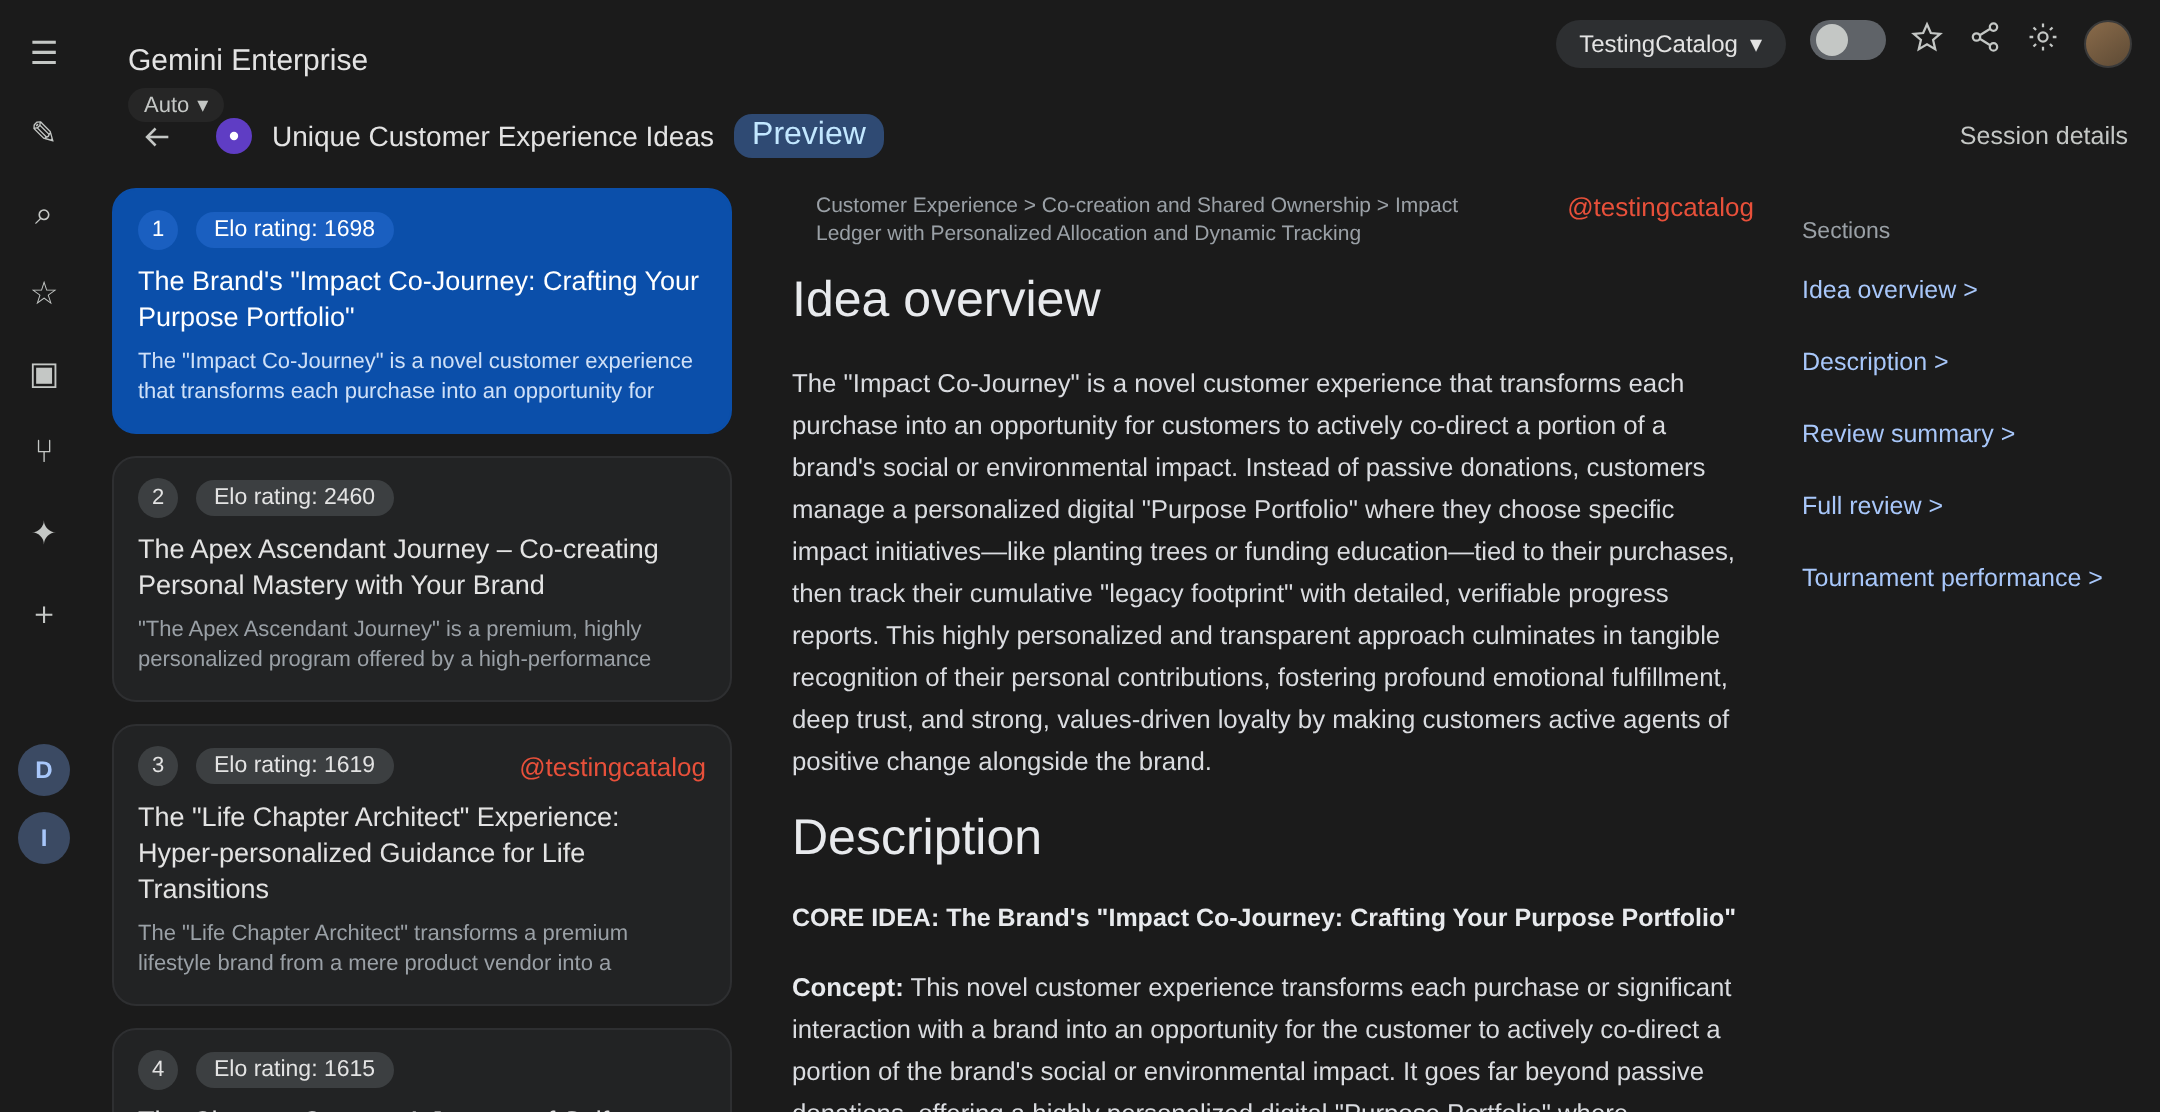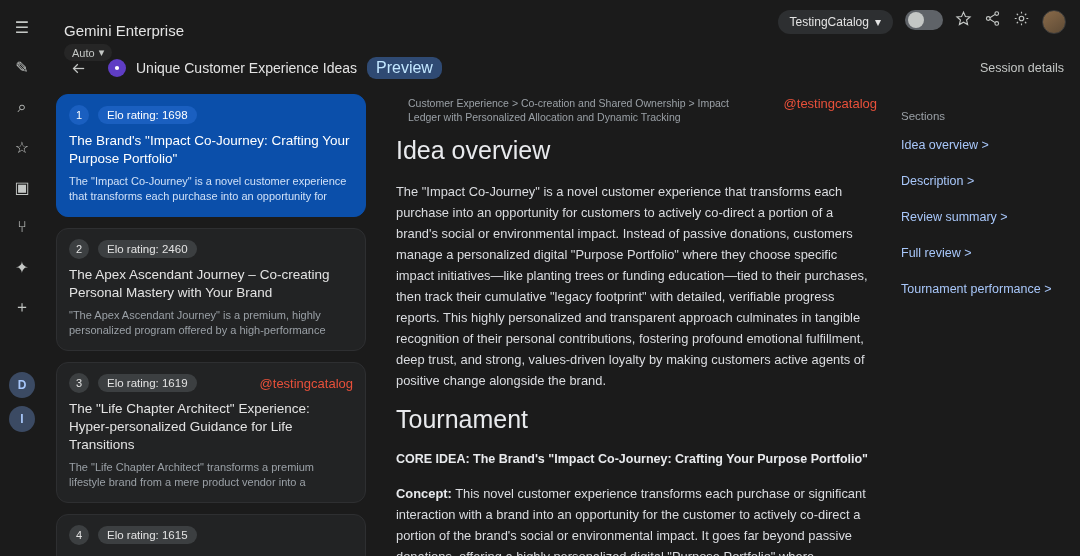--- a/index.html
+++ b/index.html
@@ -421,21 +421,21 @@
 
       </div>
 
       <div class="content">
         <div style="display:flex; align-items:flex-start;">
           <div class="breadcrumb">Customer Experience &gt; Co-creation and Shared Ownership &gt; Impact Ledger with Personalized Allocation and Dynamic Tracking</div>
           <div class="content-watermark">@testingcatalog</div>
         </div>
         <h1 class="sec">Idea overview</h1>
         <p class="para">The "Impact Co-Journey" is a novel customer experience that transforms each purchase into an opportunity for customers to actively co-direct a portion of a brand's social or environmental impact. Instead of passive donations, customers manage a personalized digital "Purpose Portfolio" where they choose specific impact initiatives—like planting trees or funding education—tied to their purchases, then track their cumulative "legacy footprint" with detailed, verifiable progress reports. This highly personalized and transparent approach culminates in tangible recognition of their personal contributions, fostering profound emotional fulfillment, deep trust, and strong, values-driven loyalty by making customers active agents of positive change alongside the brand.</p>
-        <h1 class="sec">Tournament</h1>
+        <h1 class="sec">Description</h1>
         <div class="core-idea">CORE IDEA: The Brand's "Impact Co-Journey: Crafting Your Purpose Portfolio"</div>
         <p class="para concept-para"><span class="concept-label">Concept:</span><span> This novel customer experience transforms each purchase or significant interaction with a brand into an opportunity for the customer to actively co-direct a portion of the brand's social or environmental impact. It goes far beyond passive donations, offering a highly personalized digital "Purpose Portfolio" where customers track, visualize, and articulate their cumulative "legacy footprint" built alongside the brand. The experience culminates in tangible recognition of their personal impact, fostering a deep, values-driven</span></p>
       </div>
 
       <div class="sections">
         <div class="sections-title">Sections</div>
         <a class="section-link">Idea overview &gt;</a>
         <a class="section-link">Description &gt;</a>
         <a class="section-link">Review summary &gt;</a>
         <a class="section-link">Full review &gt;</a>

